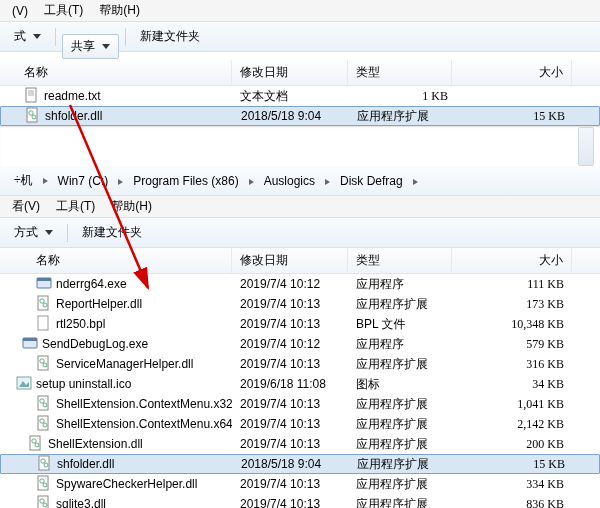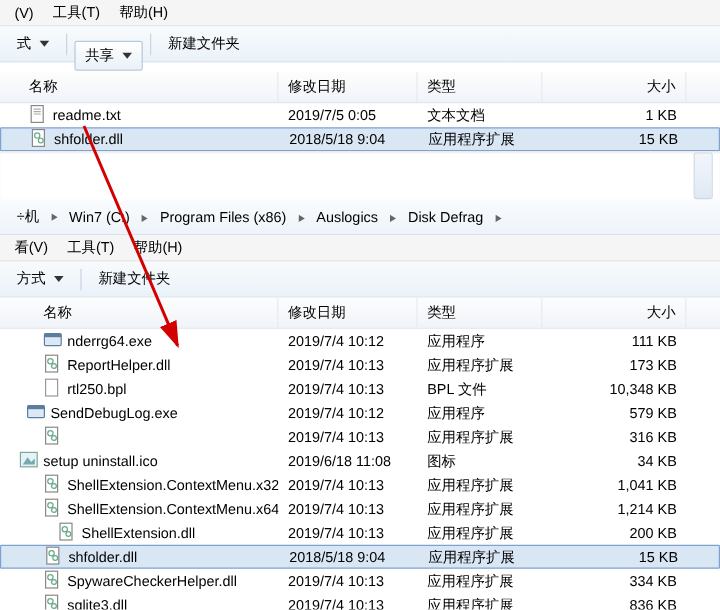--- a/index.html
+++ b/index.html
@@ -9,21 +9,21 @@
 .toolbar { height:30px; display:flex; align-items:center; padding:0 4px; background:linear-gradient(#f8fbfd,#eaf2f9); border-bottom:1px solid #d6e1ec; }
 .tb-item { padding:3px 8px; margin:0 2px; display:inline-flex; align-items:center; gap:4px; }
 .tb-sep { width:1px; height:18px; background:#c9d5e2; margin:0 4px; }
 .btn-look { border:1px solid #b8c9db; background:linear-gradient(#fff,#e9f1f8); border-radius:2px;margin-top:19px; }
 .tri { display:inline-block; width:0; height:0; border-left:4px solid transparent; border-right:4px solid transparent; border-top:5px solid #333; margin-left:3px; }
 .listhead { display:flex; height:26px; background:linear-gradient(#fdfdfd,#f0f4f9); border-bottom:1px solid #e0e6ee; }
 .listhead div { padding:5px 8px; border-right:1px solid #e6eaf0; display:flex; align-items:center; }
 .col-name { width:232px; }
 .col-date { width:116px; }
 .col-type { width:104px; }
-.col-size { width:120px; text-align:right; justify-content:flex-end; }
+.col-size { width:120px; text-align:right; justify-content:flex-end;font-family:Liberation Serif, serif; }
 .row { display:flex; height:20px; align-items:center; }
 .row > div { padding:1px 8px; overflow:hidden; white-space:nowrap; }
 .row .col-name { display:flex; align-items:center; gap:4px; padding-left:22px; }
 .row .col-size { text-align:right; justify-content:flex-end; display:flex; }
 .row.sel { background:#d9e7f5; border:1px solid #7da2ce; border-radius:1px; }
 .ico { width:16px; height:16px; display:inline-block; flex-shrink:0; }
 .gap-row { height:8px; }
 .spacer-block { height:40px; background:#fff; border-top:1px solid #e6e6e6; position:relative; box-shadow:inset 0 1px 2px rgba(0,0,0,0.04); }
 .spacer-block::before { content:""; position:absolute; right:6px; top:0; bottom:0; width:14px; background:linear-gradient(#f2f6fb,#e0e9f3); border:1px solid #cdd9e6; border-radius:2px; }
 .crumbs { height:30px; display:flex; align-items:center; padding:2px 8px; background:linear-gradient(#fafcfe,#edf3f9); border-bottom:1px solid #d6e1ec; }
@@ -63,21 +63,20 @@
     <div class="row">
       <div class="col-name" style="padding-left:24px">
         <span><svg class="ico" viewBox="0 0 16 16">
             <rect x="2" y="1" width="10" height="14" fill="#fff" stroke="#888"></rect>
             <line x1="4" y1="4" x2="10" y2="4" stroke="#aaa"></line>
             <line x1="4" y1="6" x2="10" y2="6" stroke="#aaa"></line>
             <line x1="4" y1="8" x2="10" y2="8" stroke="#aaa"></line>
           </svg></span>
         <span>readme.txt</span>
       </div>
-      <div class="col-date">2019/7/5 0:05</div>
       <div class="col-type">文本文档</div>
       <div class="col-size">1 KB</div>
     </div>
     <div class="row sel">
       <div class="col-name" style="padding-left:24px">
         <span><svg class="ico" viewBox="0 0 16 16">
             <rect x="2" y="1" width="10" height="14" fill="#fff" stroke="#888"></rect>
             <circle cx="6" cy="6" r="2.2" fill="none" stroke="#6a8"></circle>
             <circle cx="9" cy="10" r="2" fill="none" stroke="#6a8"></circle>
           </svg></span>
@@ -164,20 +163,21 @@
       <div class="col-type">应用程序</div>
       <div class="col-size">579 KB</div>
     </div>
     <div class="row">
       <div class="col-name" style="padding-left:36px">
         <span><svg class="ico" viewBox="0 0 16 16">
             <rect x="2" y="1" width="10" height="14" fill="#fff" stroke="#888"></rect>
             <circle cx="6" cy="6" r="2.2" fill="none" stroke="#6a8"></circle>
             <circle cx="9" cy="10" r="2" fill="none" stroke="#6a8"></circle>
           </svg></span>
+        <span>ServiceManagerHelper.dll</span>
       </div>
       <div class="col-date">2019/7/4 10:13</div>
       <div class="col-type">应用程序扩展</div>
       <div class="col-size">316 KB</div>
     </div>
     <div class="row">
       <div class="col-name" style="padding-left:16px">
         <span><svg class="ico" viewBox="0 0 16 16">
             <rect x="1" y="2" width="14" height="12" fill="#e8f0fa" stroke="#7a9"></rect>
             <polygon points="3,12 7,6 10,10 13,7 13,12" fill="#7aa"></polygon>
@@ -205,24 +205,24 @@
       <div class="col-name" style="padding-left:36px">
         <span><svg class="ico" viewBox="0 0 16 16">
             <rect x="2" y="1" width="10" height="14" fill="#fff" stroke="#888"></rect>
             <circle cx="6" cy="6" r="2.2" fill="none" stroke="#6a8"></circle>
             <circle cx="9" cy="10" r="2" fill="none" stroke="#6a8"></circle>
           </svg></span>
         <span>ShellExtension.ContextMenu.x64.dll</span>
       </div>
       <div class="col-date">2019/7/4 10:13</div>
       <div class="col-type">应用程序扩展</div>
-      <div class="col-size">1,214 KB</div>
-    </div>
-    <div class="row">
-      <div class="col-name" style="padding-left:48px">
+      <div class="col-size">2,142 KB</div>
+    </div>
+    <div class="row">
+      <div class="col-name" style="padding-left:28px">
         <span><svg class="ico" viewBox="0 0 16 16">
             <rect x="2" y="1" width="10" height="14" fill="#fff" stroke="#888"></rect>
             <circle cx="6" cy="6" r="2.2" fill="none" stroke="#6a8"></circle>
             <circle cx="9" cy="10" r="2" fill="none" stroke="#6a8"></circle>
           </svg></span>
         <span>ShellExtension.dll</span>
       </div>
       <div class="col-date">2019/7/4 10:13</div>
       <div class="col-type">应用程序扩展</div>
       <div class="col-size">200 KB</div>

